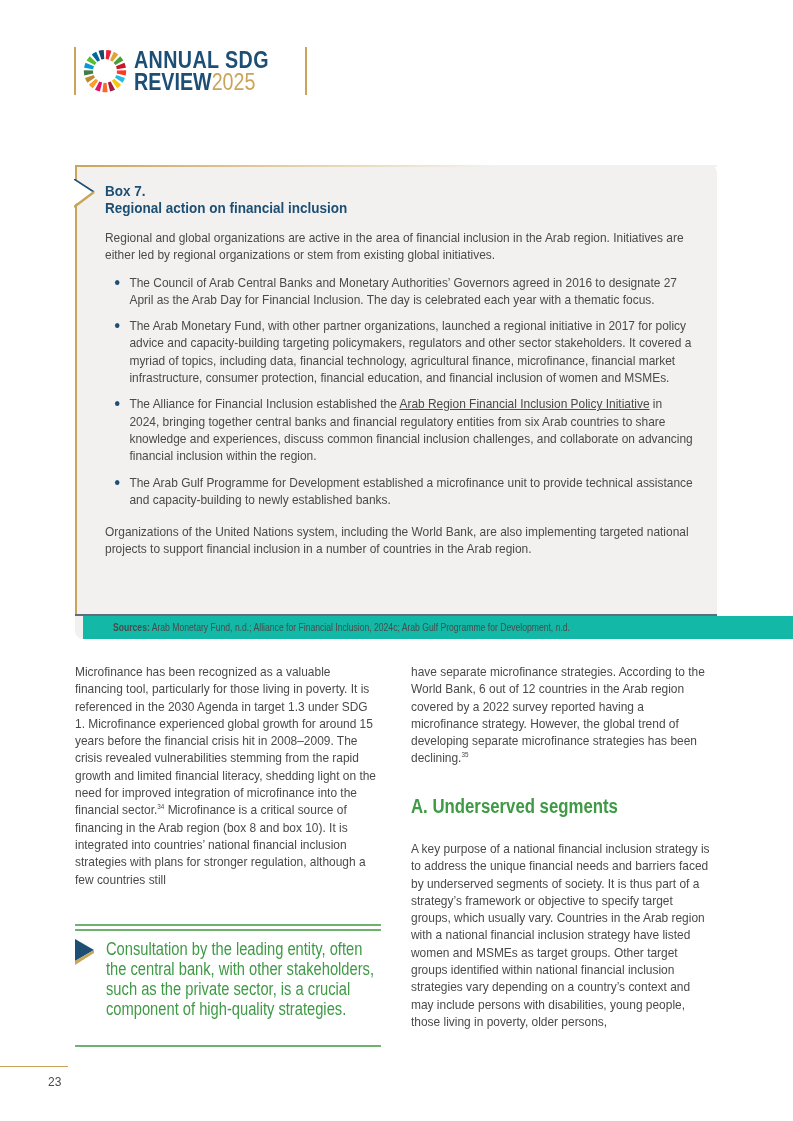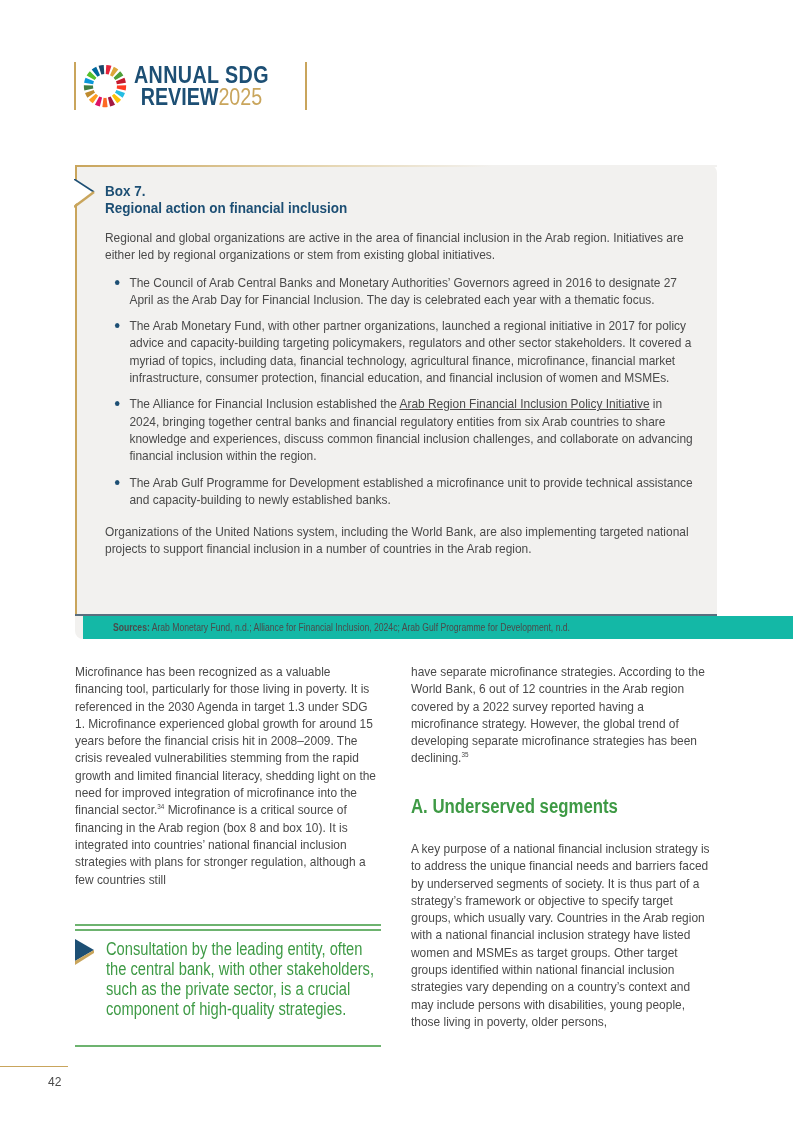--- a/index.html
+++ b/index.html
@@ -2,21 +2,21 @@
 <html><head>
 <meta charset="utf-8">
 <style>
   html, body { margin: 0; padding: 0; }
   body {
     width: 793px; height: 1121px; position: relative; background: #ffffff;
     font-family: "Liberation Sans", sans-serif; color: #4a4a4a; overflow: hidden;
   }
 
   
-  .logo { position: absolute; left: 74px; top: 61px; height: 50px; display: flex; align-items: center; text-align: center; }
+  .logo { position: absolute; left: 74px; top: 46px; height: 50px; display: flex; align-items: center; }
   .logo-bar { width: 2px; height: 48px; background: #c9a55c; }
   .sdg-wheel { width: 46px; height: 46px; margin: 0 6px 0 6px; }
   .logo-text { display: flex; flex-direction: column; line-height: 22px; margin-right: 6px; }
   .logo-line1 { font-family: "Liberation Sans", sans-serif; font-weight: bold; font-size: 24px; color: #1d4f74; letter-spacing: 0.5px; transform: scaleX(0.82); transform-origin: left; white-space: nowrap; }
   .logo-line2 { font-size: 24px; white-space: nowrap; transform: scaleX(0.82); transform-origin: left; }
   .logo-review { font-weight: bold; color: #1d4f74; }
   .logo-year { color: #c9a55c; font-weight: normal; }
 
   
   .box {
@@ -138,13 +138,13 @@
 
 <div class="col col-right1">
   <p><span>have separate microfinance strategies. According to the World Bank, 6 out of 12 countries in the Arab region covered by a 2022 survey reported having a microfinance strategy. However, the global trend of developing separate microfinance strategies has been declining.</span><sup>35</sup></p>
 </div>
 <div class="section-heading">A. Underserved segments</div>
 <div class="col col-right2">
   <p>A key purpose of a national financial inclusion strategy is to address the unique financial needs and barriers faced by underserved segments of society. It is thus part of a strategy’s framework or objective to specify target groups, which usually vary. Countries in the Arab region with a national financial inclusion strategy have listed women and MSMEs as target groups. Other target groups identified within national financial inclusion strategies vary depending on a country’s context and may include persons with disabilities, young people, those living in poverty, older persons,</p>
 </div>
 
 <div class="footer-line"></div>
-<div class="page-number">42</div>
+<div class="page-number">23</div>
 
 </body></html>

